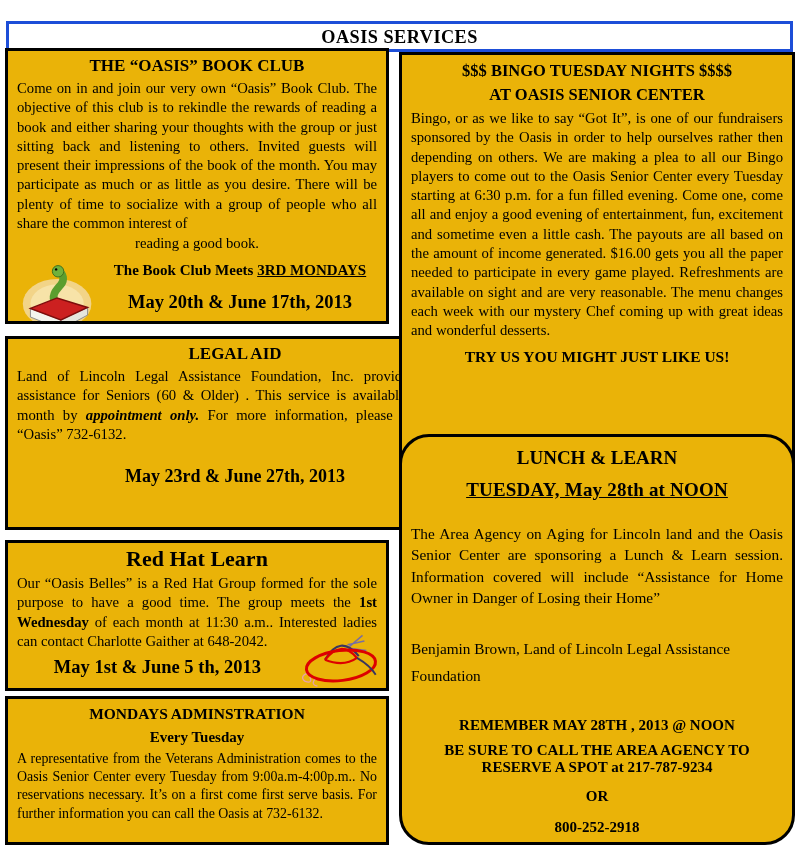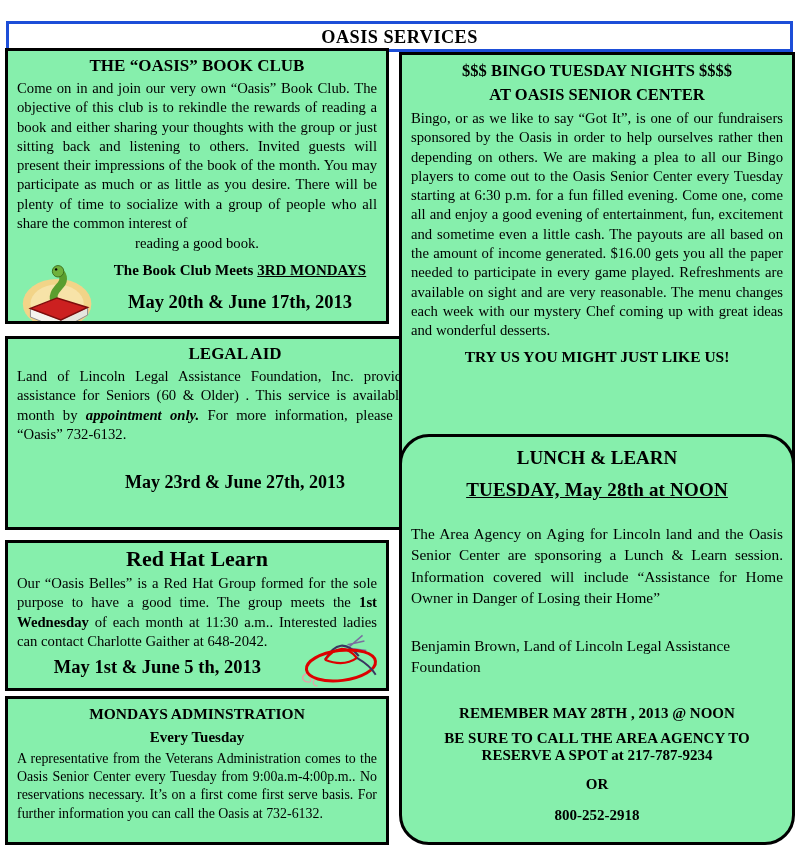--- a/index.html
+++ b/index.html
@@ -7,21 +7,21 @@
     width:800px; height:848px;
     background:#ffffff;
     color:#000;
     font-family:"Liberation Serif", serif;
     position:relative;
     overflow:hidden;
   }
   .box {
     position:absolute;
     border:3px solid #000;
-    background:#86efac;
+    background:#eab308;
     box-sizing:border-box;
     padding:2px 9px 4px;
     overflow:hidden;
   }
   .header-box {
     position:absolute;
     left:6px; top:21px; width:787px; height:31px;
     border:3px solid #1d4ed8;
     box-sizing:border-box;
     display:flex; align-items:center; justify-content:center;
@@ -46,42 +46,42 @@
 
   
   #book-club .tail { text-align:center; font-size:14.7px; margin:0 0 4px; }
   #book-club .clipart { float:left; width:80px; height:78px; margin:2px 4px 0 2px; }
   #book-club .meets { text-align:center; font-weight:bold; font-size:15px; margin-top:10px; }
   #book-club .meets .u { text-decoration:underline; }
   #book-club .dates { margin-top:13px; font-size:18.5px; }
 
   
   #legal-aid .em { font-weight:bold; font-style:italic; }
-  #legal-aid .dates { margin-top:28px; }
+  #legal-aid .dates { margin-top:22px; }
 
   
   #red-hat h2 { font-size:22px; margin:1px 0 2px; }
   #red-hat .dates { margin-top:6px; font-size:18.5px; width:78%; }
   #red-hat .hat-clip { position:absolute; right:2px; bottom:0px; width:88px; height:62px; }
 
   
   #veterans h2 { font-size:15.5px; margin:4px 0 2px; }
   #veterans h3 { font-size:15px; margin:6px 0 4px; }
   #veterans .justify { font-size:13.9px; line-height:18.2px; }
 
   
   #bingo h2 { font-size:16.5px; margin:4px 0 2px; }
   #bingo .justify { margin-top:4px; }
   #bingo .slogan { font-size:15.5px; margin-top:7px; }
 
   
   #lunch h2 { font-size:19px; margin:8px 0 4px; }
   #lunch .subtitle { text-decoration:underline; margin-top:10px; letter-spacing:.2px; }
   #lunch .justify { font-size:15.3px; line-height:21.4px; margin-top:22px; }
-  #lunch .speaker { font-size:15.3px; line-height:21px; margin-top:26px; text-align:left; }
+  #lunch .speaker { font-size:15.3px; line-height:27px; margin-top:26px; text-align:left; }
   #lunch .remember { font-size:15px; margin-top:28px; }
   #lunch .call-line { font-size:15px; margin:8px auto 0; width:86%; }
   #lunch .or { font-size:15px; margin-top:12px; }
   #lunch .phone { font-size:15px; margin-top:14px; }
 </style>
 </head>
 <body>
 
 <div class="header-box">
   <h1>OASIS SERVICES</h1>

